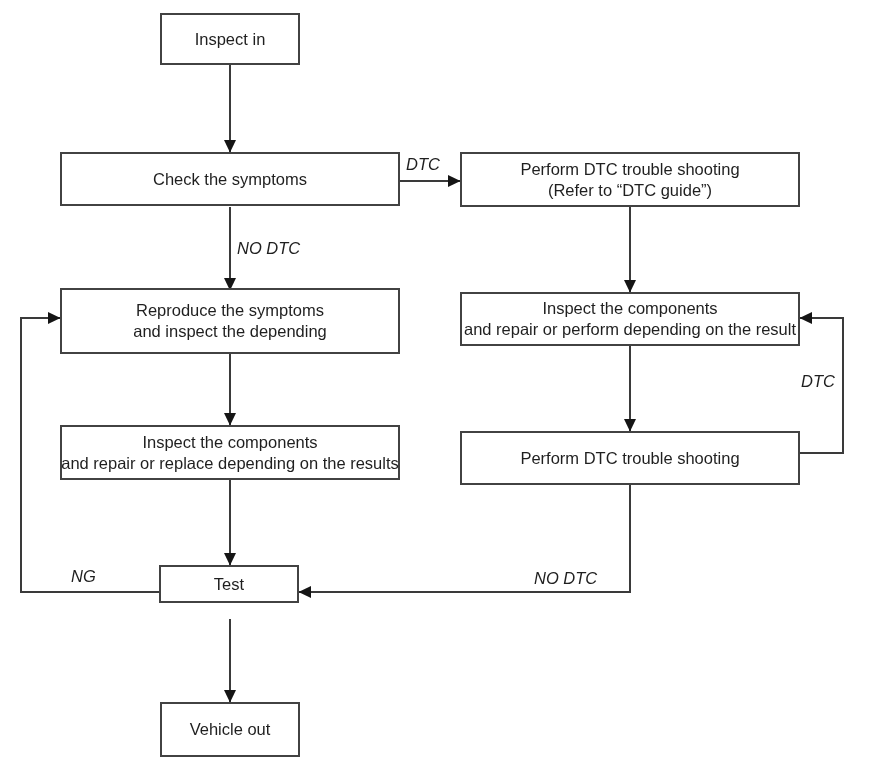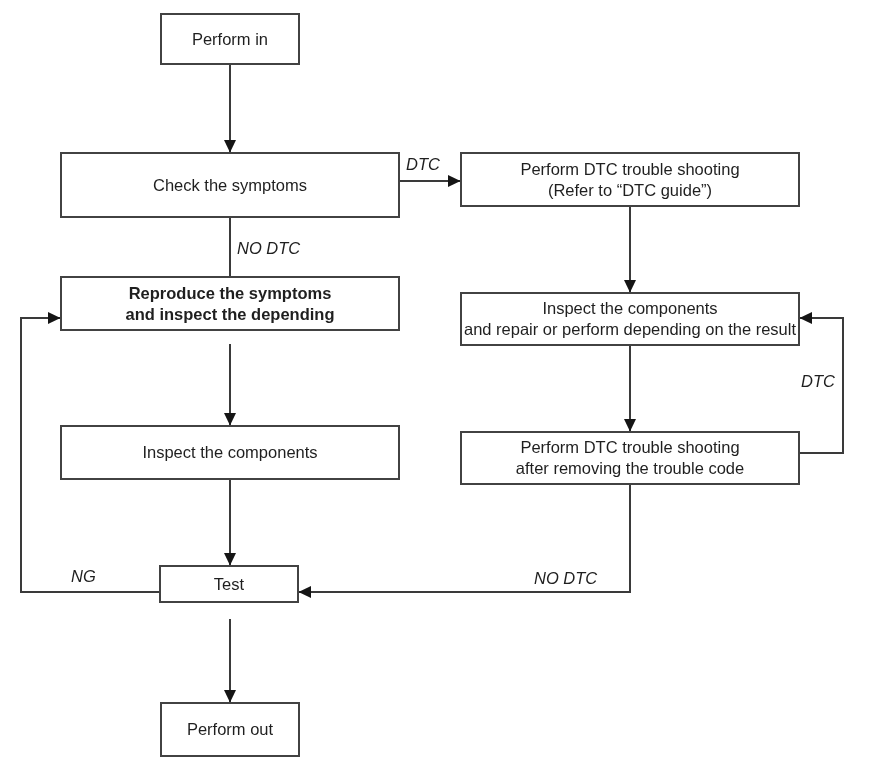--- a/index.html
+++ b/index.html
@@ -60,57 +60,57 @@
       <path d="M630 346 V431" marker-end="url(#arr)"></path>
       <path d="M230 480 V565" marker-end="url(#arr)"></path>
       <path d="M630 485 V592 H299" marker-end="url(#arr)"></path>
       <path d="M800 453 H843 V318 H800" marker-end="url(#arr)"></path>
       <path d="M159 592 H21 V318 H60" marker-end="url(#arr)"></path>
       <path d="M230 619 V702" marker-end="url(#arr)"></path>
     </g>
   </svg>
 
   <div class="node" style="left:160px; top:13px; width:140px; height:52px;">
-    <span>Perform in</span>
+    <span>Inspect in</span>
   </div>
 
-  <div class="node" style="left:60px; top:152px; width:340px; height:66px;">
+  <div class="node" style="left:60px; top:152px; width:340px; height:54px;">
     <span>Check the symptoms</span>
   </div>
 
   <div class="node" style="left:460px; top:152px; width:340px; height:55px;">
     <span>Perform DTC trouble shooting</span>
     <span>(Refer to “DTC guide”)</span>
   </div>
 
-  <div class="node" style="left:60px; top:276px; width:340px; height:55px;font-weight:bold;">
+  <div class="node" style="left:60px; top:288px; width:340px; height:66px;">
     <span>Reproduce the symptoms</span>
     <span>and inspect the depending</span>
   </div>
 
   <div class="node" style="left:460px; top:292px; width:340px; height:54px;">
     <span>Inspect the components</span>
     <span>and repair or perform depending on the result</span>
   </div>
 
   <div class="node" style="left:60px; top:425px; width:340px; height:55px;">
     <span>Inspect the components</span>
+    <span>and repair or replace depending on the results</span>
   </div>
 
   <div class="node" style="left:460px; top:431px; width:340px; height:54px;">
     <span>Perform DTC trouble shooting</span>
-    <span>after removing the trouble code</span>
   </div>
 
   <div class="node" style="left:159px; top:565px; width:140px; height:38px;">
     <span>Test</span>
   </div>
 
   <div class="node" style="left:160px; top:702px; width:140px; height:55px;">
-    <span>Perform out</span>
+    <span>Vehicle out</span>
   </div>
 
   <div class="edge-label" style="left:406px; top:155px;">DTC</div>
 
   <div class="edge-label" style="left:237px; top:239px;">NO DTC</div>
 
   <div class="edge-label" style="left:801px; top:372px;">DTC</div>
 
   <div class="edge-label" style="left:71px; top:567px;">NG</div>
 

